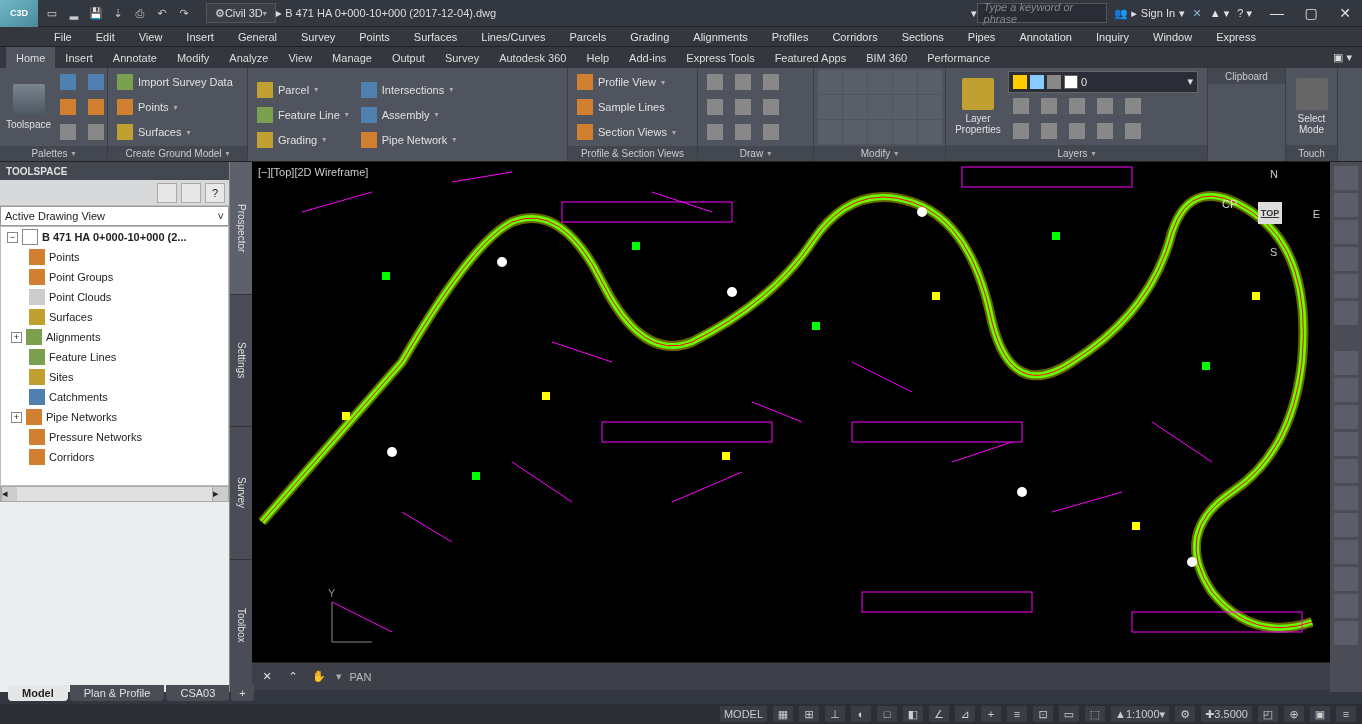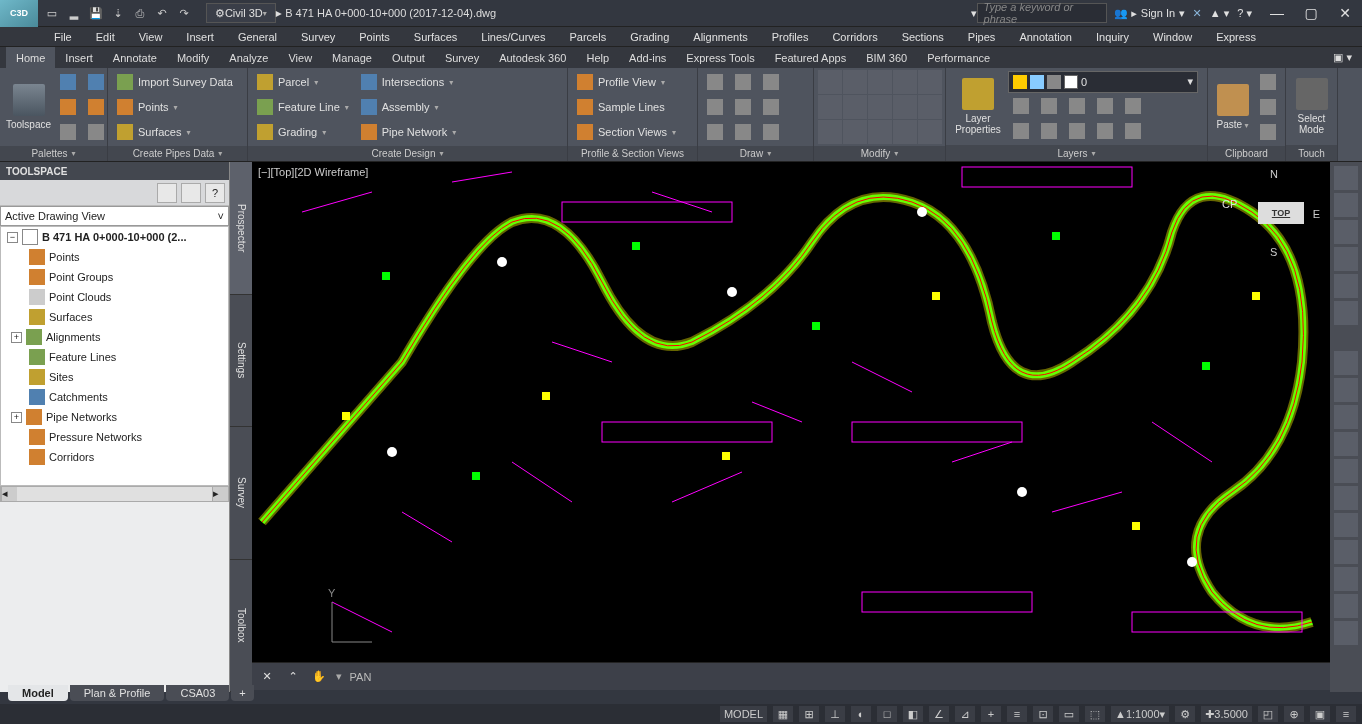--- a/index.html
+++ b/index.html
@@ -68,21 +68,21 @@
 .canvas .vplabel { position:absolute; left:6px; top:4px; color:#ccc; font-size:11px; }
 .canvas svg { width:100%; height:100%; }
 
 
 .rightbar { position:absolute; right:0; top:162px; width:32px; height:530px; background:#4a4d55; display:flex; flex-direction:column; align-items:center; padding-top:4px; gap:3px; }
 .rightbar .rb { width:24px; height:24px; background:#5a5e68; }
 
 
 .vcube { position:absolute; right:10px; top:6px; width:90px; height:90px; color:#ccc; font-size:10px; }
 .vcube .wcs { position:absolute; left:-28px; top:30px; color:#ddd;margin-left:20px; }
-.vcube .top { position:absolute; left:28px; top:34px; width:46px; height:22px; background:#ddd; color:#333; display:flex; align-items:center; justify-content:center; font-weight:bold; font-size:9px;text-decoration:underline; }
+.vcube .top { position:absolute; left:28px; top:34px; width:24px; height:22px; background:#ddd; color:#333; display:flex; align-items:center; justify-content:center; font-weight:bold; font-size:9px;text-decoration:underline; }
 
 
 .cmdline { position:absolute; left:252px; top:662px; right:32px; height:28px; background:#3d4049; display:flex; align-items:center; gap:8px; padding:0 6px; border-top:1px solid #222; }
 .cmdline .cb { width:18px; height:18px; display:flex; align-items:center; justify-content:center; }
 
 
 .laytabs { position:absolute; left:0; bottom:20px; height:22px; display:flex; align-items:center; gap:0; padding-left:8px; }
 .laytabs .lt { padding:2px 14px; background:#4a4d55; border-radius:0 0 4px 4px; margin-right:2px; font-size:11px; }
 .laytabs .lt.active { background:#e4e6e8; color:#222; font-weight:bold; }
 
@@ -212,21 +212,21 @@
       <div class="smbtn drop">
             <span class="ico orange"></span>
             <span>Points</span>
           </div>
       <div class="smbtn drop">
             <span class="ico yel"></span>
             <span>Surfaces</span>
           </div>
     </div>
       </div>
-    <div class="ptitle drop">Create Pipes Data</div>
+    <div class="ptitle drop">Create Ground Model</div>
   </div>
 
   <div class="panel" style="width:320px">
     <div class="pbody">
       <div class="col">
         <div class="smbtn drop">
             <span class="ico yel"></span>
             <span>Parcel</span>
           </div>
         <div class="smbtn drop">
@@ -246,21 +246,20 @@
         <div class="smbtn drop">
             <span class="ico blue"></span>
             <span>Assembly</span>
           </div>
         <div class="smbtn drop">
             <span class="ico orange"></span>
             <span>Pipe Network</span>
           </div>
       </div>
     </div>
-    <div class="ptitle drop">Create Design</div>
   </div>
 
   <div class="panel" style="width:130px">
     <div class="pbody">
         <div class="col" style="width:100%">
       <div class="smbtn drop">
             <span class="ico orange"></span>
             <span>Profile View</span>
           </div>
       <div class="smbtn">
@@ -390,37 +389,20 @@
           <div class="smbtn">
               <span class="ico"></span>
             </div>
         </div>
       </div>
     </div>
     <div class="ptitle drop">Layers</div>
   </div>
 
   <div class="panel" style="width:78px">
-    <div class="pbody">
-      <div class="bigbtn">
-          <div class="ico" style="background:#c09050"></div>
-          <div class="lbl drop">Paste</div>
-        </div>
-      <div class="col">
-          <div class="smbtn">
-            <span class="ico"></span>
-          </div>
-          <div class="smbtn">
-            <span class="ico"></span>
-          </div>
-          <div class="smbtn">
-            <span class="ico"></span>
-          </div>
-        </div>
-    </div>
     <div class="ptitle">Clipboard</div>
   </div>
 
   <div class="panel" style="width:52px">
     <div class="pbody">
         <div class="bigbtn">
           <div class="ico"></div>
           <div class="lbl" style="white-space:pre-line">Select
 Mode</div>
         </div>

